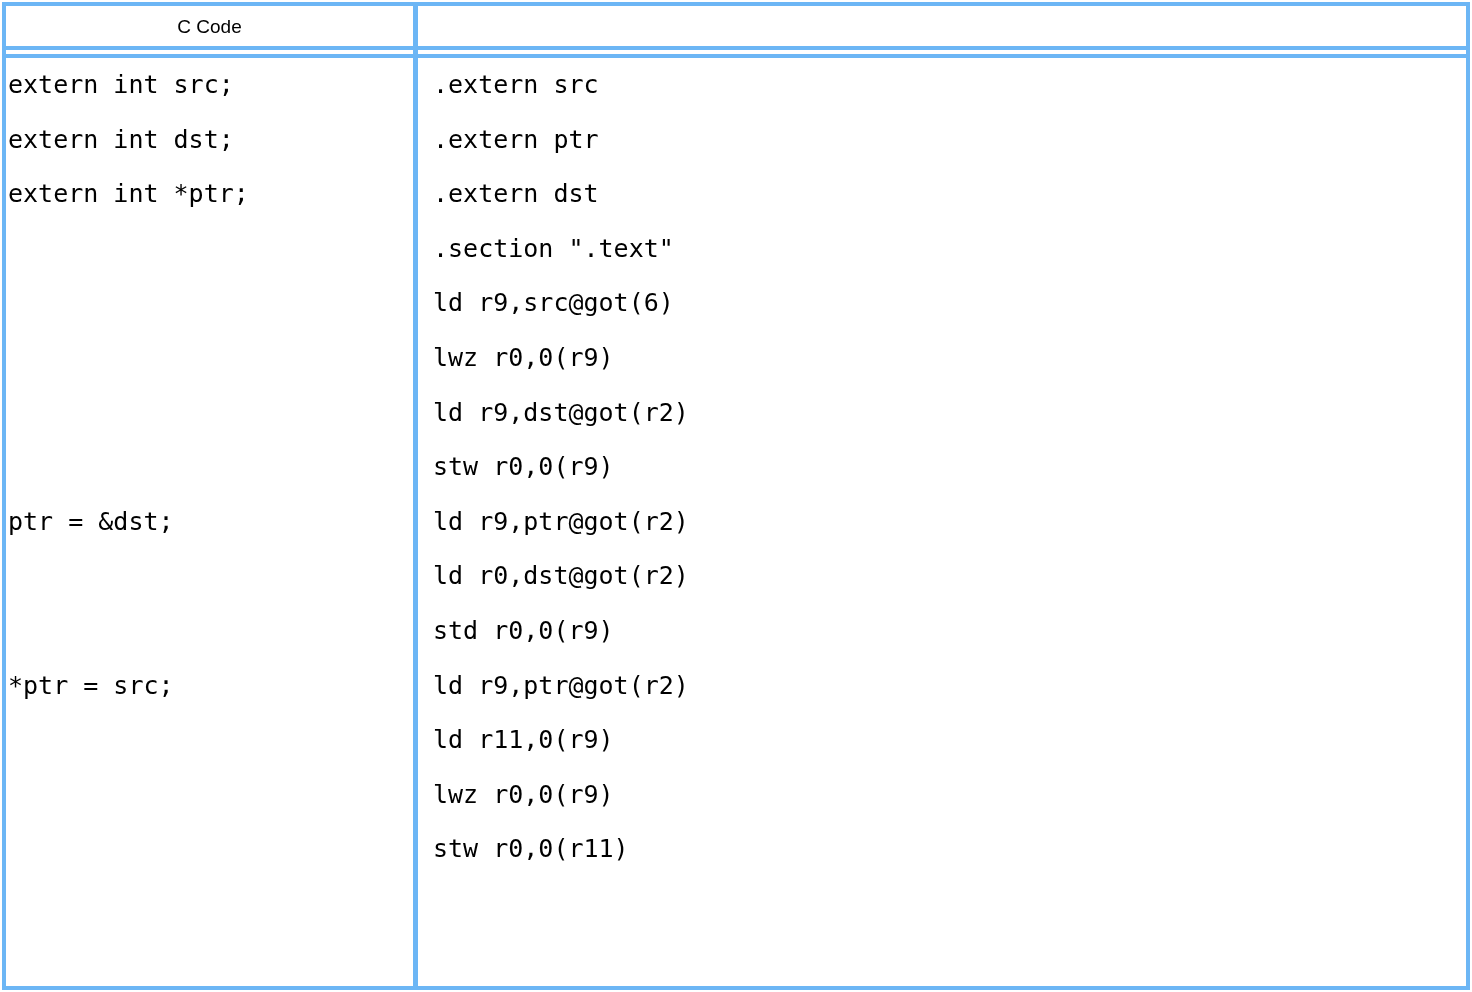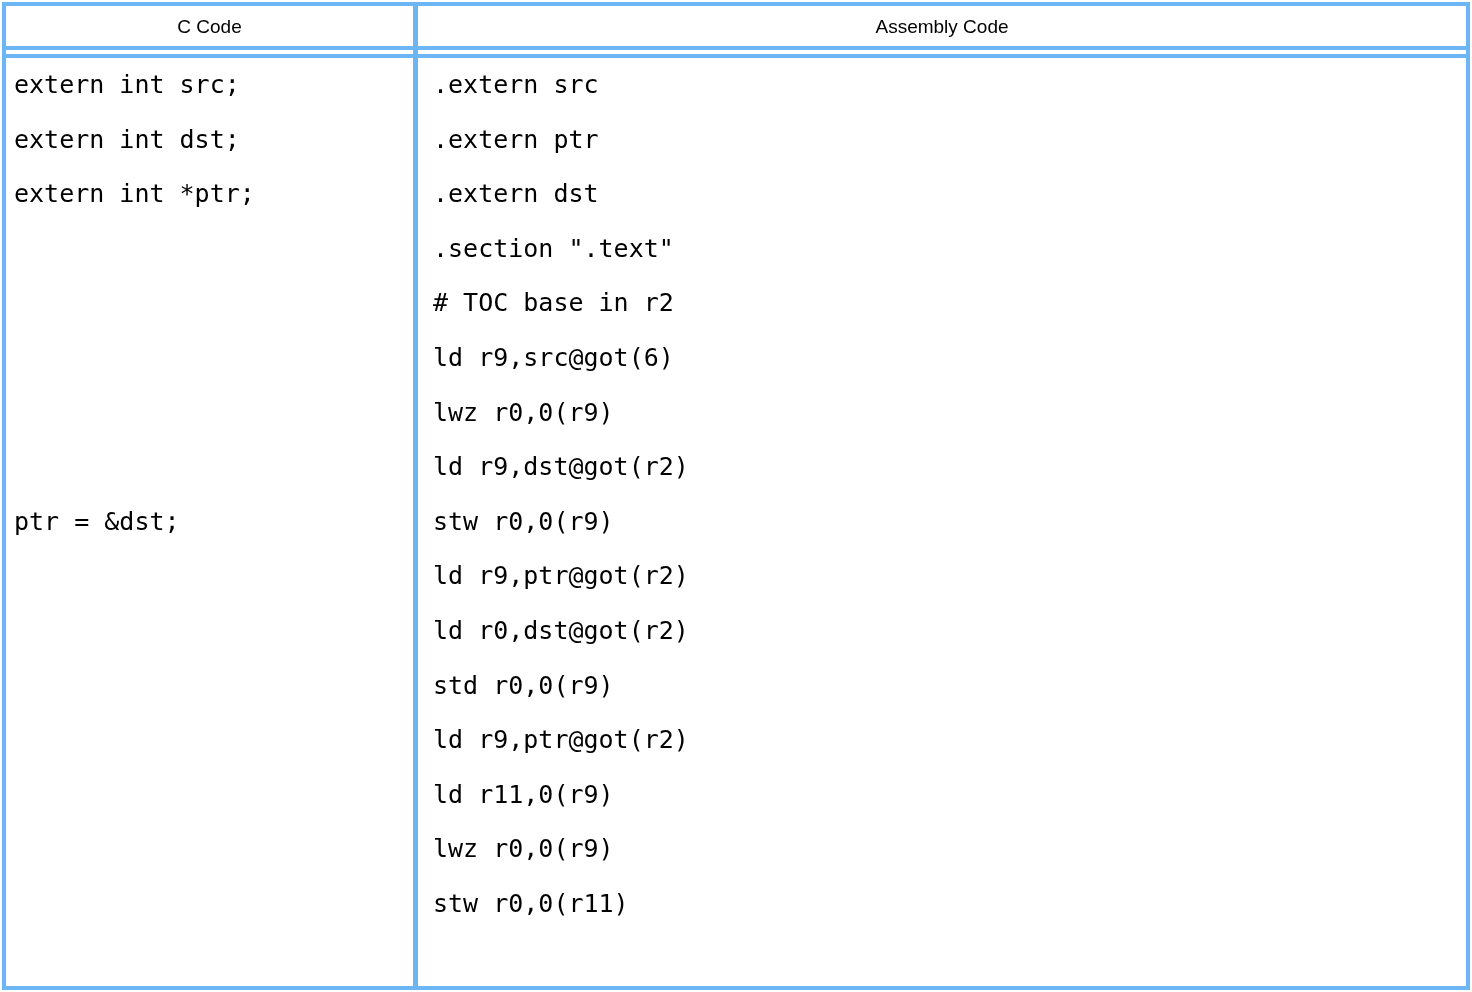--- a/index.html
+++ b/index.html
@@ -34,70 +34,69 @@
   }
   .cell-right{flex:1 1 auto;}
   .header-cell{
     display:flex;align-items:center;justify-content:center;
     font-size:19px;line-height:1;
     font-family:"Liberation Sans",sans-serif;
   }
   .body-cell{
     padding-top:0;
   }
-  .cell-left.body-cell{padding-left:8px;}
+  .cell-left.body-cell{padding-left:2px;}
   .cell-right.body-cell{padding-left:15px;}
   .code-line{
     height:54.6px;line-height:54.6px;
     font-family:"DejaVu Sans Mono","Liberation Mono",monospace;
     font-size:25px;
     white-space:pre;
     color:var(--text-black);
   }
 </style>
 </head>
 <body>
 
 <div class="page">
   <div class="frame">
 
     <div class="row header-row">
       <div class="cell-left header-cell">C Code</div>
-      <div class="cell-right header-cell">Assembly Code</div>
     </div>
 
     <div class="row spacer-row">
       <div class="cell-left"></div>
       <div class="cell-right"></div>
     </div>
 
     <div class="row body-row">
       <div class="cell-left body-cell" id="col-c">
           <div class="code-line">extern int src;</div>
           <div class="code-line">extern int dst;</div>
           <div class="code-line">extern int *ptr;</div>
           <div class="code-line"></div>
           <div class="code-line"></div>
           <div class="code-line"></div>
           <div class="code-line"></div>
           <div class="code-line"></div>
           <div class="code-line">ptr = &amp;dst;</div>
           <div class="code-line"></div>
           <div class="code-line"></div>
+          <div class="code-line">*ptr = src;</div>
           <div class="code-line"></div>
           <div class="code-line"></div>
           <div class="code-line"></div>
           <div class="code-line"></div>
         </div>
       <div class="cell-right body-cell" id="col-asm">
           <div class="code-line">.extern src</div>
           <div class="code-line">.extern ptr</div>
           <div class="code-line">.extern dst</div>
           <div class="code-line">.section ".text"</div>
-          <div class="code-line"># TOC base in r2</div>
           <div class="code-line">ld r9,src@got(6)</div>
           <div class="code-line">lwz r0,0(r9)</div>
           <div class="code-line">ld r9,dst@got(r2)</div>
           <div class="code-line">stw r0,0(r9)</div>
           <div class="code-line">ld r9,ptr@got(r2)</div>
           <div class="code-line">ld r0,dst@got(r2)</div>
           <div class="code-line">std r0,0(r9)</div>
           <div class="code-line">ld r9,ptr@got(r2)</div>
           <div class="code-line">ld r11,0(r9)</div>
           <div class="code-line">lwz r0,0(r9)</div>

